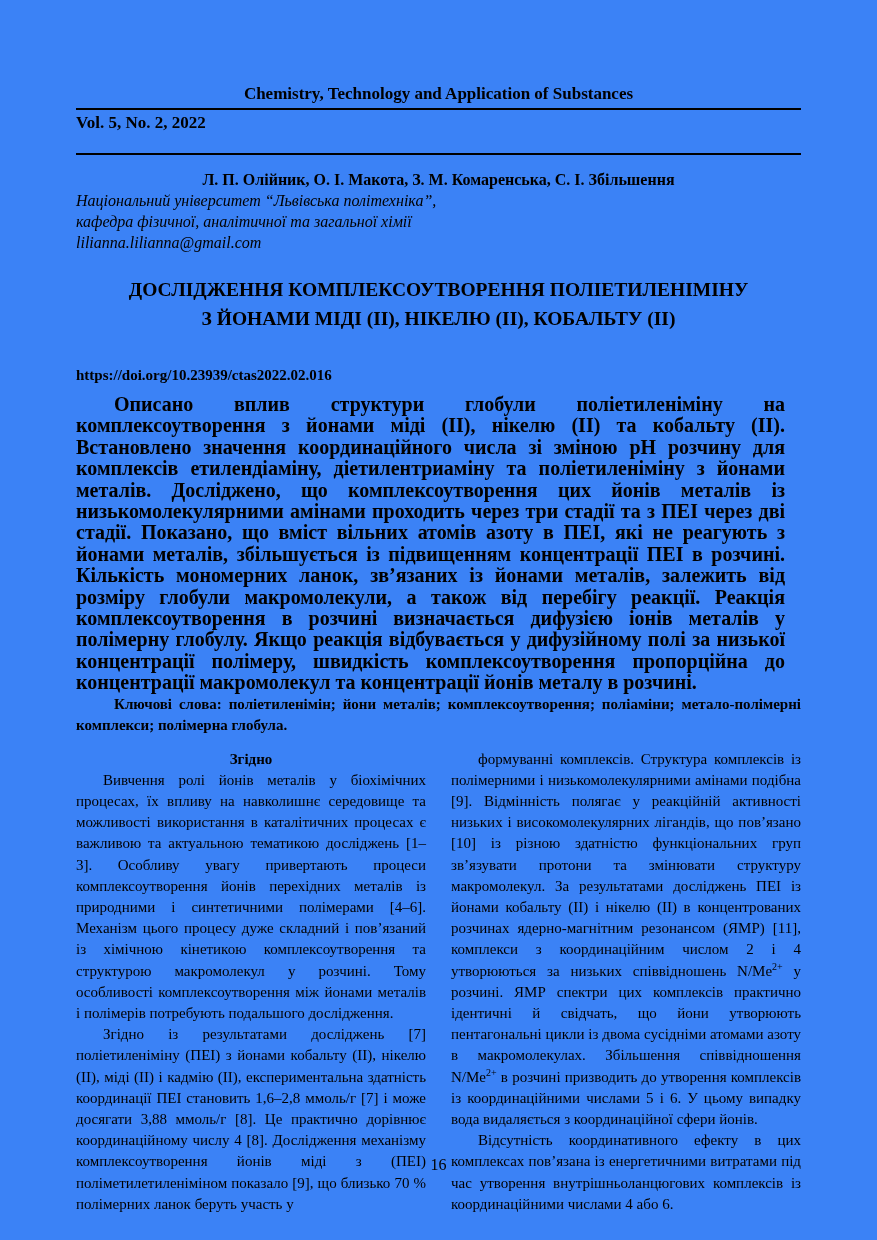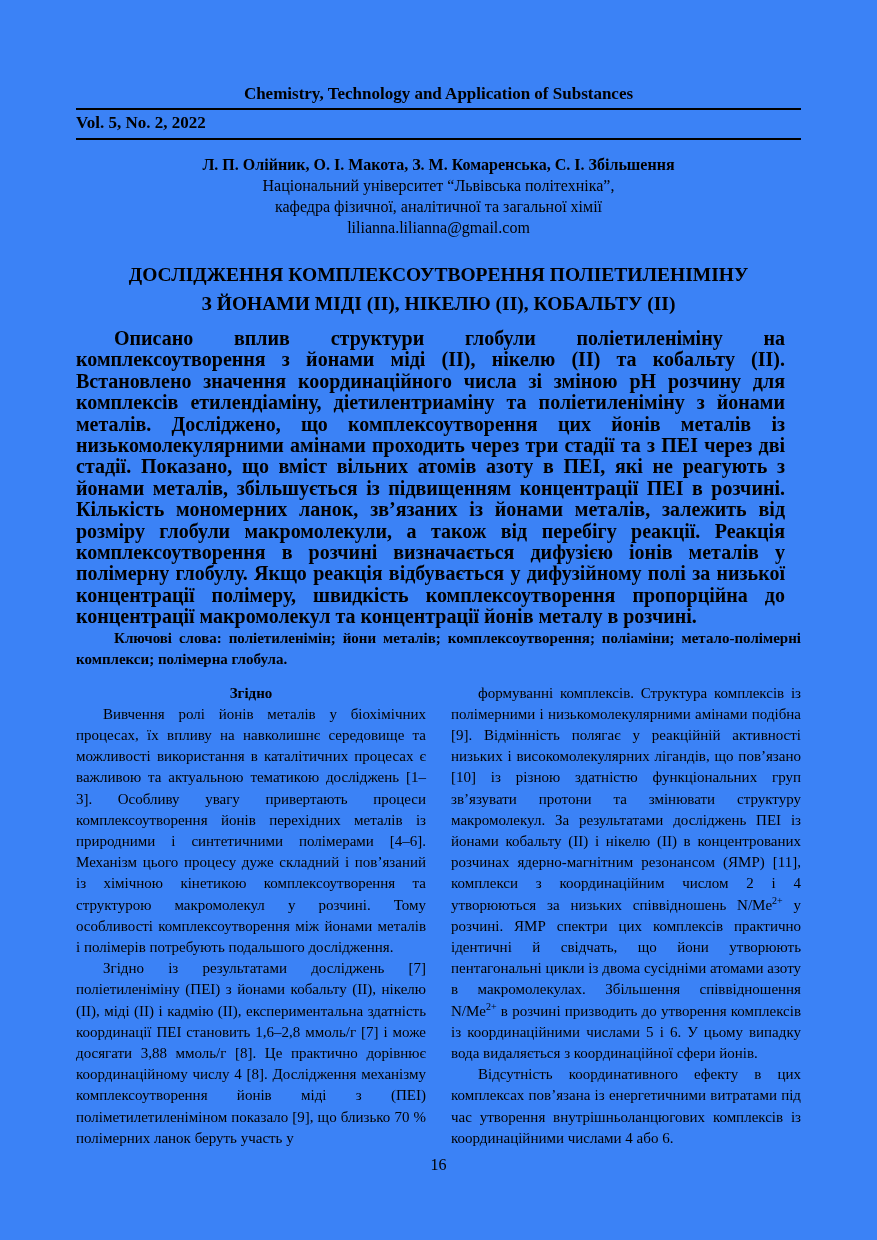--- a/index.html
+++ b/index.html
@@ -21,33 +21,34 @@
     padding-bottom: 4px;
   }
   .rule {
     border: 0;
     border-top: 2px solid #000000;
     height: 0;
   }
   .volume-line {
     font-size: 17px;
     font-weight: bold;
-    padding: 3px 0 5px 0;
+    padding: 3px 0 20px 0;
   }
   .authors {
     font-size: 16px;
     font-weight: bold;
     text-align: center;
     margin-top: 14px;
     line-height: 21px;
   }
   .affil {
     font-size: 16px;
-    text-align: center;
+    text-align: left;
     line-height: 21px;
+    font-style: italic;
   }
   .article-title {
     font-size: 19.5px;
     font-weight: bold;
     text-align: center;
     line-height: 29px;
     margin: 22px 0 0 0;
   }
   .article-title span { display: block; }
   .doi {
@@ -126,20 +127,21 @@
 
   <div class="affil">кафедра фізичної, аналітичної та загальної хімії</div>
 
   <div class="affil">lilianna.lilianna@gmail.com</div>
 
   <h1 class="article-title">
     <span>ДОСЛІДЖЕННЯ КОМПЛЕКСОУТВОРЕННЯ ПОЛІЕТИЛЕНІМІНУ</span>
     <span>З ЙОНАМИ МІДІ (ІІ), НІКЕЛЮ (ІІ), КОБАЛЬТУ (ІІ)</span>
   </h1>
 
+  <div class="doi">https://doi.org/10.23939/ctas2022.02.016</div>
 
   <p class="abstract">Описано вплив структури глобули поліетиленіміну на комплексоутворення з йонами міді (ІІ), нікелю (ІІ) та кобальту (ІІ). Встановлено значення координаційного числа зі зміною pH розчину для комплексів етилендіаміну, діетилентриаміну та поліетиленіміну з йонами металів. Досліджено, що комплексоутворення цих йонів металів із низькомолекулярними амінами проходить через три стадії та з ПЕІ через дві стадії. Показано, що вміст вільних атомів азоту в ПЕІ, які не реагують з йонами металів, збільшується із підвищенням концентрації ПЕІ в розчині. Кількість мономерних ланок, зв’язаних із йонами металів, залежить від розміру глобули макромолекули, а також від перебігу реакції. Реакція комплексоутворення в розчині визначається дифузією іонів металів у полімерну глобулу. Якщо реакція відбувається у дифузійному полі за низької концентрації полімеру, швидкість комплексоутворення пропорційна до концентрації макромолекул та концентрації йонів металу в розчині.</p>
 
   <p class="keywords"><span>Ключові слова:</span> <span>поліетиленімін; йони металів; комплексоутворення; поліаміни; метало-полімерні комплекси; полімерна глобула.</span></p>
 
   <div class="columns">
 
     <div class="col">
       <h2 class="section-heading">Згідно</h2>
       <p>Вивчення ролі йонів металів у біохімічних процесах, їх впливу на навколишнє середовище та можливості використання в каталітичних процесах є важливою та актуальною тематикою досліджень [1–3]. Особливу увагу привертають процеси комплексоутворення йонів перехідних металів із природними і синтетичними полімерами [4–6]. Механізм цього процесу дуже складний і пов’язаний із хімічною кінетикою комплексоутворення та структурою макромолекул у розчині. Тому особливості комплексоутворення між йонами металів і полімерів потребують подальшого дослідження.</p>

